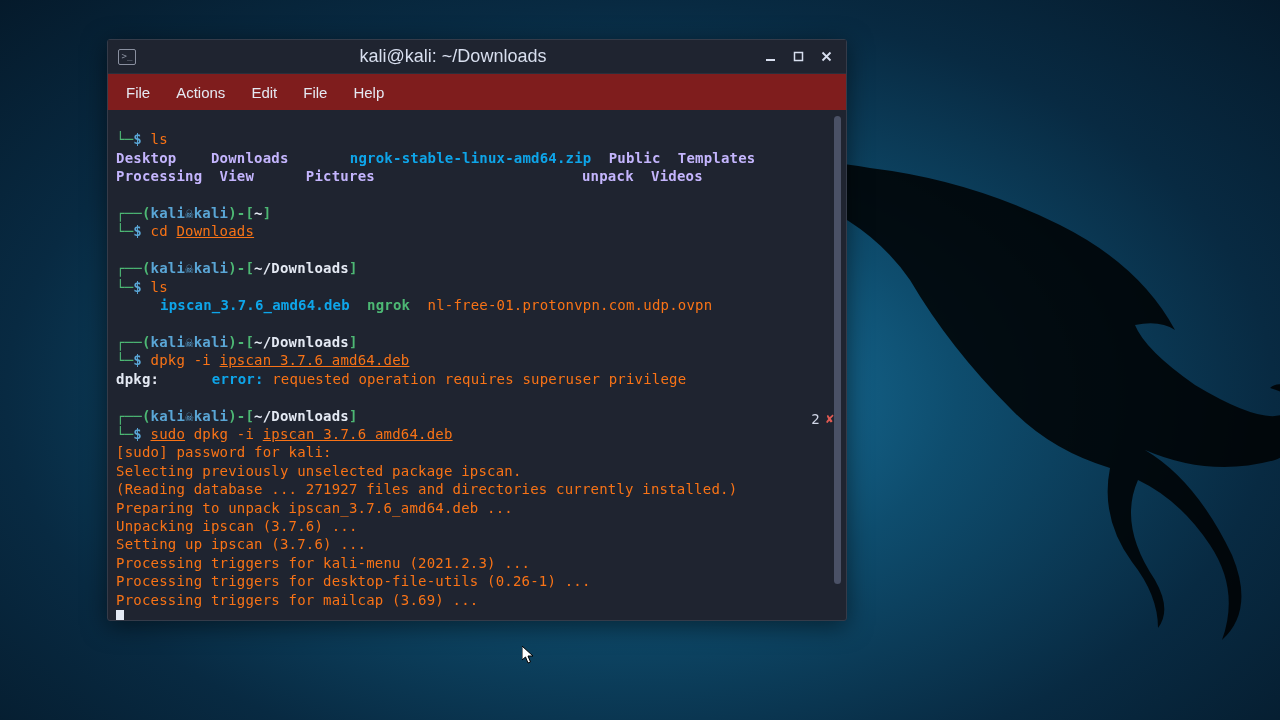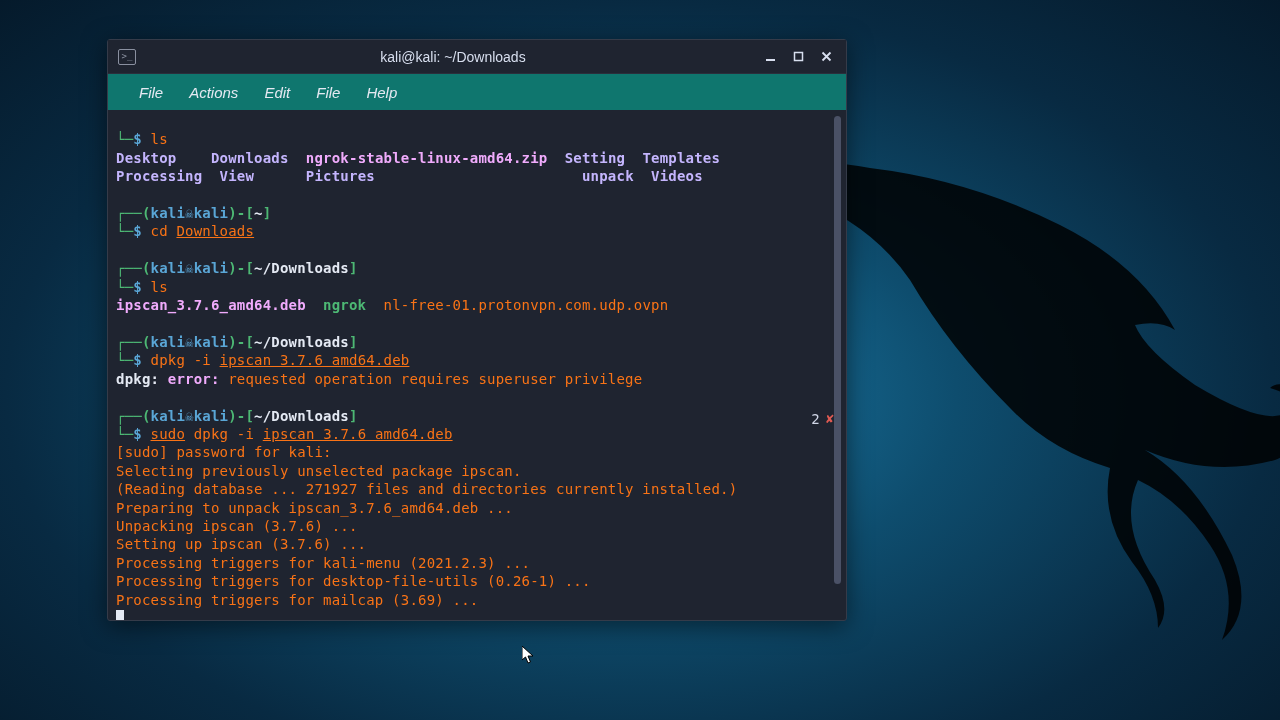--- a/index.html
+++ b/index.html
@@ -5,31 +5,31 @@
 * { margin:0; padding:0; box-sizing:border-box; }
 body { width:1280px; height:720px; overflow:hidden; position:relative; font-family:sans-serif;
   background: radial-gradient(ellipse at 50% 55%, #1b7ba8 0%, #0e4d6e 35%, #082a42 70%, #051a2b 100%);
 }
 .dragon { position:absolute; right:-40px; top:150px; width:580px; height:500px; opacity:.9; }
 .terminal { position:absolute; left:107px; top:39px; width:740px; height:582px;
   background:#1f2430; border:1px solid #353b49; border-radius:3px; box-shadow:0 5px 25px rgba(0,0,0,.5);
   display:flex; flex-direction:column; color:#d8dfef; }
 .titlebar { height:34px; display:flex; align-items:center; padding:0 10px; background:#1f2430; border-bottom:1px solid #2a2f3c; }
 .titlebar .icon { width:18px; height:16px; border:1px solid #8a90a0; border-radius:2px; display:flex; align-items:center; justify-content:center; font-size:9px; color:#8a90a0; margin-right:10px; font-family:monospace; line-height:1; }
-.titlebar .title { flex:1; text-align:center; color:#d8dfef; font-size:14px; font-family:sans-serif; }
+.titlebar .title { flex:1; text-align:center; color:#d8dfef; font-size:18px; font-family:sans-serif; }
 .winctrl { display:flex; gap:8px; }
 .winctrl div { width:20px; height:20px; display:flex; align-items:center; justify-content:center; color:#d8dfef; cursor:pointer; font-size:12px; }
-.menubar { height:36px; display:flex; align-items:center; padding:0 19px; gap:2px; background:#0f766e;font-style:italic; }
+.menubar { height:36px; display:flex; align-items:center; padding:0 6px; gap:2px; background:#7f1d1d; }
 .menubar span { padding:6px 12px; color:#e5e9f2; font-size:15px; font-family:sans-serif; cursor:pointer; }
 .termbody { flex:1; padding:2px 0 6px 8px; font-family:"DejaVu Sans Mono", Menlo, Consolas, monospace; font-size:14px; line-height:18.4px; white-space:pre; overflow:hidden; position:relative; letter-spacing:0.2px; }
 .termbody .scroll { position:absolute; right:5px; top:6px; width:7px; height:468px; background:#4a5166; border-radius:4px; }
 .blue { color:#c4b5fd; font-weight:bold; }
 .lblue { color:#5aa6d6; font-weight:bold; }
 .green { color:#4db874; font-weight:bold; }
-.red  { color:#f0abfc; font-weight:bold; }
+.red  { color:#0ea5e9; font-weight:bold;margin-left:44px; }
 .white{ color:#e4e9f3; font-weight:bold; }
 .gray { color:#f97316; }
 .und  { text-decoration:underline; }
 .cursor{ display:inline-block; width:8px; height:16px; background:#e4e9f3; vertical-align:text-bottom; }
 .statusnum { position:absolute; right:26px; top:300px; color:#d0d6e6; font-size:14px; font-family:monospace; }
 .statusx { position:absolute; right:12px; top:300px; color:#e05a52; font-size:13px; font-family:monospace; }
 .mouse { position:absolute; left:522px; top:646px; }
 </style>
 </head>
 <body>
@@ -65,21 +65,21 @@
   <div class="menubar">
     <span>File</span>
     <span>Actions</span>
     <span>Edit</span>
     <span>File</span>
     <span>Help</span>
   </div>
 
   <div class="termbody">
 <span class="green">└─</span><span class="lblue">$</span> <span class="gray">ls</span>
-<span class="blue">Desktop</span>    <span class="blue">Downloads</span>  <span class="red">ngrok-stable-linux-amd64.zip</span>  <span class="blue">Setting</span>  <span class="blue">Templates</span>
+<span class="blue">Desktop</span>    <span class="blue">Downloads</span>  <span class="red">ngrok-stable-linux-amd64.zip</span>  <span class="blue">Public</span>  <span class="blue">Templates</span>
 <span class="blue">Processing</span>  <span class="blue">View</span>      <span class="blue">Pictures</span>                        <span class="blue">unpack</span>  <span class="blue">Videos</span>
 
 <span class="green">┌──(</span><span class="lblue">kali</span><span class="lblue">☠</span><span class="lblue">kali</span><span class="green">)-[</span><span class="white">~</span><span class="green">]</span>
 <span class="green">└─</span><span class="lblue">$</span> <span class="gray">cd </span><span class="gray und">Downloads</span>
 
 <span class="green">┌──(</span><span class="lblue">kali</span><span class="lblue">☠</span><span class="lblue">kali</span><span class="green">)-[</span><span class="white">~/Downloads</span><span class="green">]</span>
 <span class="green">└─</span><span class="lblue">$</span> <span class="gray">ls</span>
 <span class="red">ipscan_3.7.6_amd64.deb</span>  <span class="green">ngrok</span>  <span class="gray">nl-free-01.protonvpn.com.udp.ovpn</span>
 
 <span class="green">┌──(</span><span class="lblue">kali</span><span class="lblue">☠</span><span class="lblue">kali</span><span class="green">)-[</span><span class="white">~/Downloads</span><span class="green">]</span>

